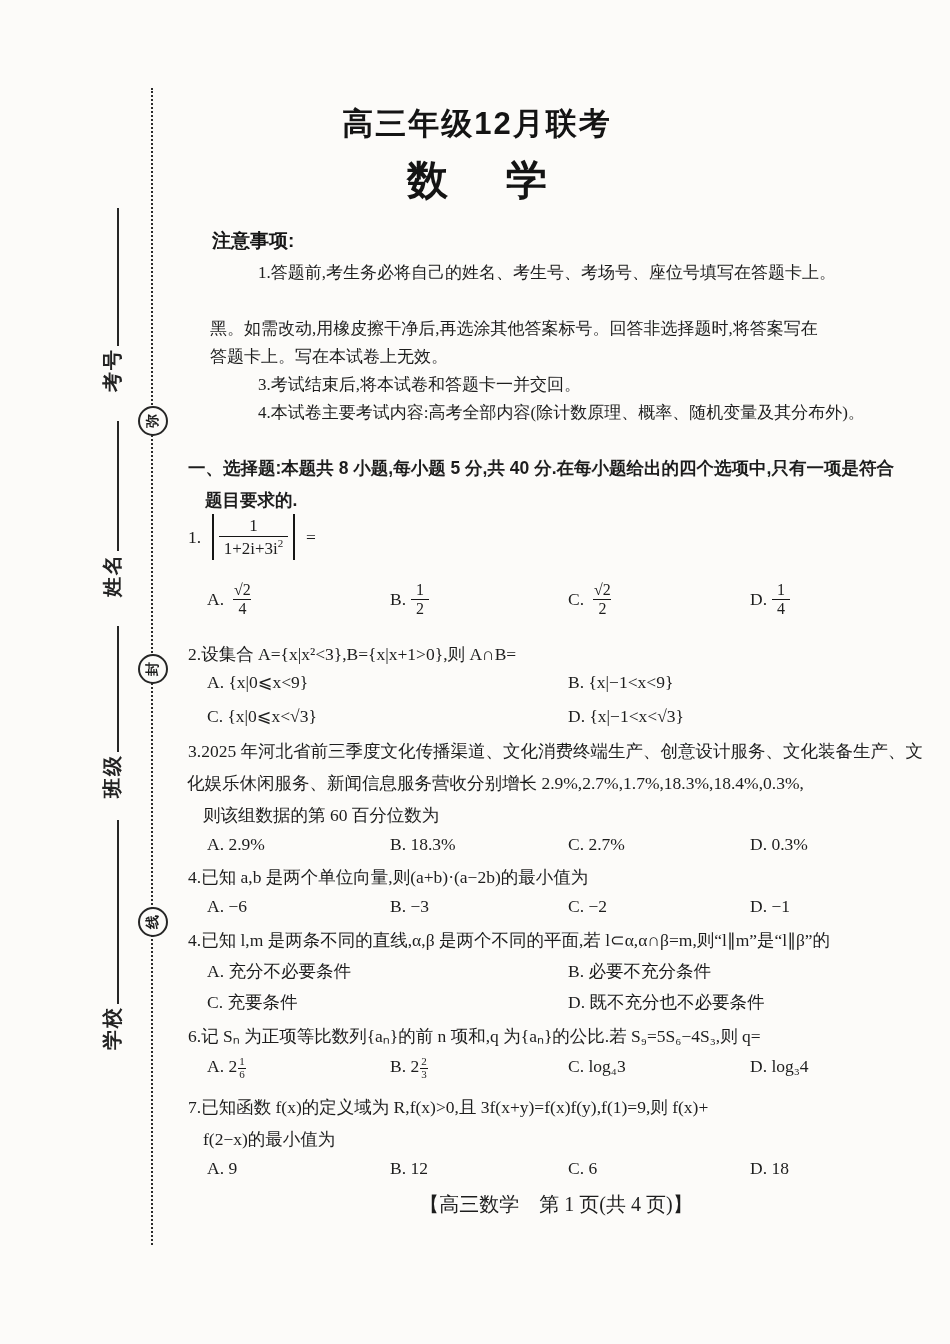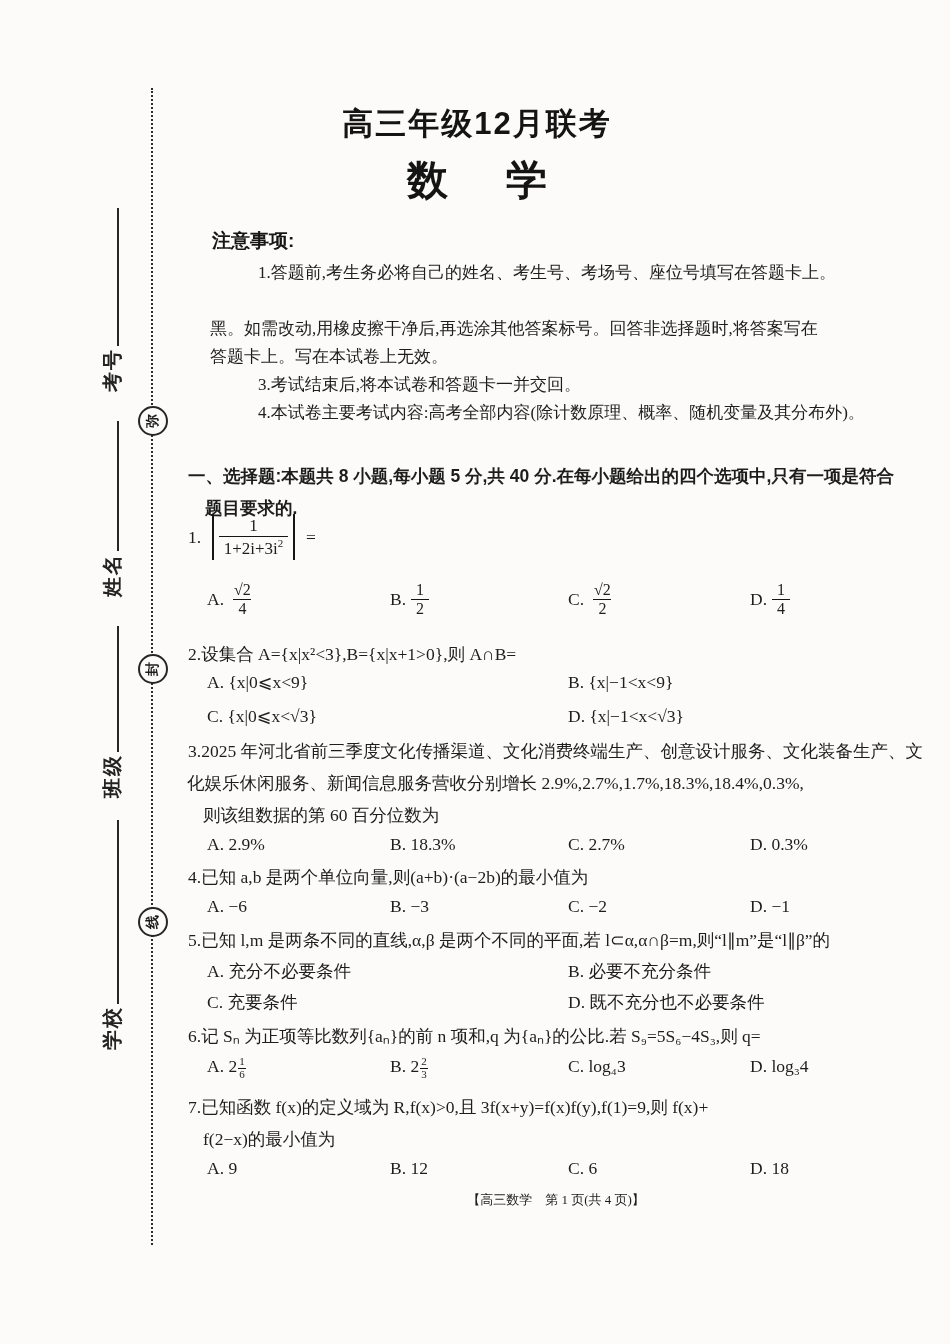--- a/index.html
+++ b/index.html
@@ -34,41 +34,41 @@
   .subject{
     position:absolute;left:0;top:153px;width:954px;text-align:center;
     font-family:"Liberation Sans",sans-serif;font-weight:bold;font-size:41px;color:#141414;
   }
   .subject-gap{display:inline-block;width:58px;}
   
   .content{position:absolute;left:185px;top:0;width:765px;height:1344px;overflow:hidden;text-decoration:underline;}
   .nl,.ql,.opts,.heading,.footer{position:absolute;white-space:nowrap;}
   .heading{font-family:"Liberation Sans",sans-serif;font-weight:bold;font-size:19px;color:#161616;}
   .nl{font-size:17px;color:#1d1d1d;}
-  .sect{font-family:"Liberation Sans",sans-serif;font-weight:bold;font-size:18px;color:#161616;margin-top:8px;}
+  .sect{font-family:"Liberation Sans",sans-serif;font-weight:bold;font-size:18px;color:#161616;}
   .ql{font-size:17.5px;color:#1d1d1d;}
   .opts{left:0;display:grid;padding-left:22px;font-size:17.5px;color:#1d1d1d;width:743px;}
   .opts4{grid-template-columns:183px 178px 182px auto;}
   .opts2{grid-template-columns:361px auto;}
   .opt{white-space:nowrap;}
   
   .mathrow{display:flex;align-items:center;}
   .qno{margin-right:6px;}
   .vbar{display:inline-block;width:1.6px;height:46px;background:#151515;margin:0 5px;}
   .frac{display:inline-flex;flex-direction:column;align-items:center;vertical-align:middle;line-height:1.15;}
   .frac .fnum{display:block;text-align:center;padding:0 5px;}
   .frac .fden{display:block;text-align:center;border-top:1.6px solid #151515;padding:0 5px;}
   .frac.big{font-size:17px;}
   .frac.sm{font-size:16px;margin-left:5px;}
   .ssup{font-size:11px;}
   .eq{margin-left:6px;}
   .optfrac{display:inline-flex;align-items:center;}
   .supfrac{display:inline-flex;flex-direction:column;align-items:center;font-size:11px;line-height:1.05;vertical-align:7px;margin-left:1px;}
   .supfrac .sn{border-bottom:1px solid #151515;padding:0 1px;}
-  .footer{font-size:13px;width:742px;text-align:center;color:#1d1d1d;}
+  .footer{font-size:20px;width:742px;text-align:center;color:#1d1d1d;}
 </style>
 </head>
 <body>
 
 <div class="seal-line"></div>
 
 <div class="seal-group" style="top:392px;">
   <span class="seal-text">考号</span><span class="seal-blank" style="width:138px"></span>
 </div>
 <div class="seal-group" style="top:597px;">
@@ -170,21 +170,21 @@
   </div>
 
   <div class="ql" style="left:3px;top:865px">4.已知 a,b 是两个单位向量,则(a+b)·(a−2b)的最小值为</div>
   <div class="opts opts4" style="top:896px">
     <span class="opt">A. −6</span>
     <span class="opt">B. −3</span>
     <span class="opt">C. −2</span>
     <span class="opt">D. −1</span>
   </div>
 
-  <div class="ql" style="left:3px;top:928px">5.已知 l,m 是两条不同的直线,α,β 是两个不同的平面,若 l⊂α,α∩β=m,则“l∥m”是“l∥β”的</div>
+  <div class="ql" style="left:3px;top:928px">4.已知 l,m 是两条不同的直线,α,β 是两个不同的平面,若 l⊂α,α∩β=m,则“l∥m”是“l∥β”的</div>
   <div class="opts opts2" style="top:959px">
     <span class="opt">A. 充分不必要条件</span>
     <span class="opt">B. 必要不充分条件</span>
   </div>
   <div class="opts opts2" style="top:990px">
     <span class="opt">C. 充要条件</span>
     <span class="opt">D. 既不充分也不必要条件</span>
   </div>
 
   <div class="ql" style="left:3px;top:1023px">6.记 Sₙ 为正项等比数列{aₙ}的前 n 项和,q 为{aₙ}的公比.若 S₉=5S₆−4S₃,则 q=</div>

